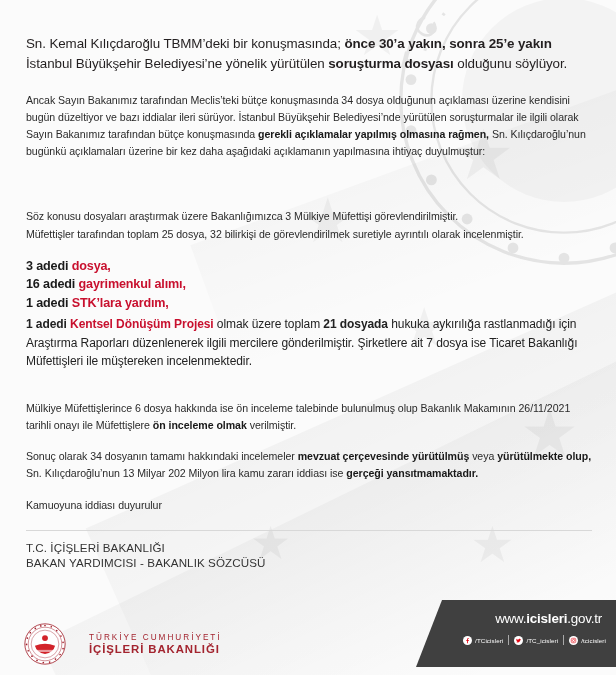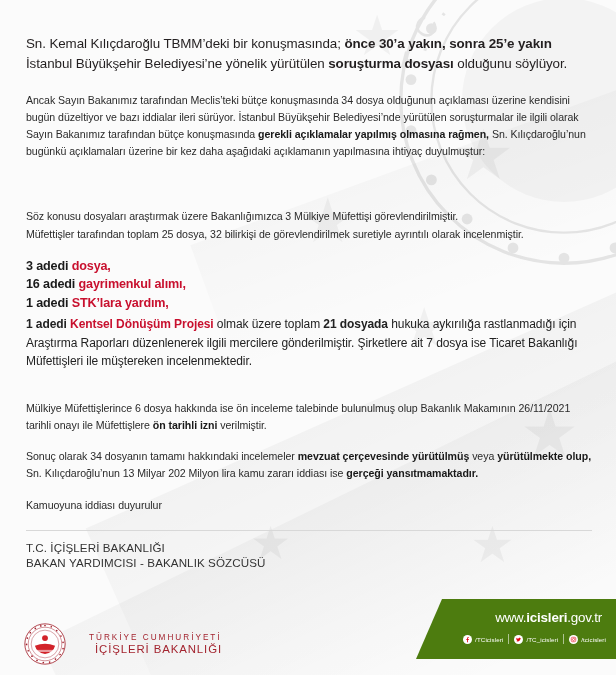--- a/index.html
+++ b/index.html
@@ -114,26 +114,26 @@
     position:absolute; left:24px; top:10px;
     display:flex; align-items:center; gap:23px;
   }
   .emblem{ width:42px; height:42px; }
   .brand1{
     font-size:8.2px; letter-spacing:2.0px;
     color:#a3242f; line-height:1.35;
   }
   .brand2{
     font-size:11.4px; letter-spacing:.9px;
-    font-weight:normal; color:#a3242f; line-height:1.2;margin-left:6px;
+    font-weight:bold; color:#a3242f; line-height:1.2;
   }
   .footer-red{
-    position:absolute; right:0; bottom:16px;
-    width:200px; height:60px;
-    background:#4d7c0f;
+    position:absolute; right:0; bottom:8px;
+    width:200px; height:67px;
+    background:#404040;
     clip-path:polygon(26px 0,100% 0,100% 100%,0 100%);
   }
   .site{
     position:absolute; right:14px; top:11px;
     font-size:13.4px; color:#ffffff; letter-spacing:-.2px;
     white-space:nowrap;
   }
   .site b{ font-weight:bold; }
   .socials{
     position:absolute; right:10px; top:35px;
@@ -210,21 +210,21 @@
       <div><span>3 adedi </span><span class="red">dosya,</span></div>
       <div><span>16 adedi </span><span class="red">gayrimenkul alımı,</span></div>
       <div><span>1 adedi </span><span class="red">STK’lara yardım,</span></div>
     </div>
 
     <p class="cont">
       <b>1 adedi </b><span class="redb">Kentsel Dönüşüm Projesi</span><span> olmak üzere toplam </span><b>21 dosyada</b><span> hukuka aykırılığa rastlanmadığı için Araştırma Raporları düzenlenerek ilgili mercilere gönderilmiştir. Şirketlere ait 7 dosya ise Ticaret Bakanlığı Müfettişleri ile müştereken incelenmektedir.</span>
     </p>
 
     <p class="body">
-      <span>Mülkiye Müfettişlerince 6 dosya hakkında ise ön inceleme talebinde bulunulmuş olup Bakanlık Makamının 26/11/2021 tarihli onayı ile Müfettişlere </span><b>ön tarihli izni</b><span> verilmiştir.</span>
+      <span>Mülkiye Müfettişlerince 6 dosya hakkında ise ön inceleme talebinde bulunulmuş olup Bakanlık Makamının 26/11/2021 tarihli onayı ile Müfettişlere </span><b>ön inceleme olmak</b><span> verilmiştir.</span>
     </p>
 
     <p class="body">
       <span>Sonuç olarak 34 dosyanın tamamı hakkındaki incelemeler </span><b>mevzuat çerçevesinde yürütülmüş</b><span> veya </span><b>yürütülmekte olup,</b><span> Sn. Kılıçdaroğlu’nun 13 Milyar 202 Milyon lira kamu zararı iddiası ise </span><b>gerçeği yansıtmamaktadır.</b>
     </p>
 
 
     <p class="body">Kamuoyuna iddiası duyurulur</p>
 
     <div class="sig-rule"></div>

